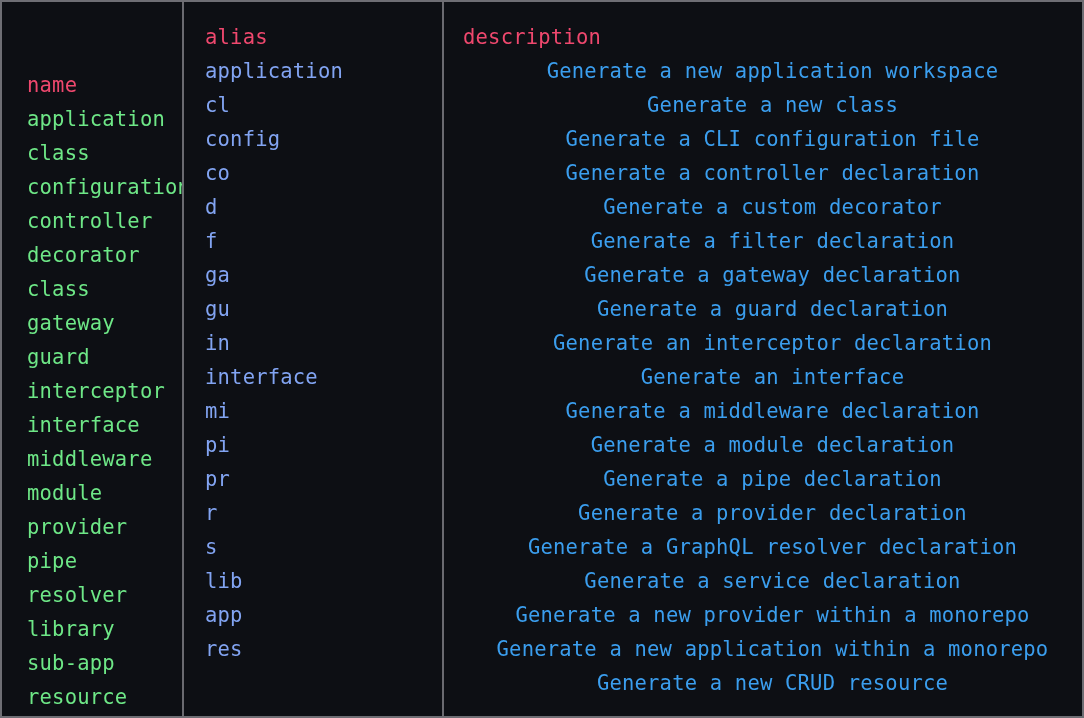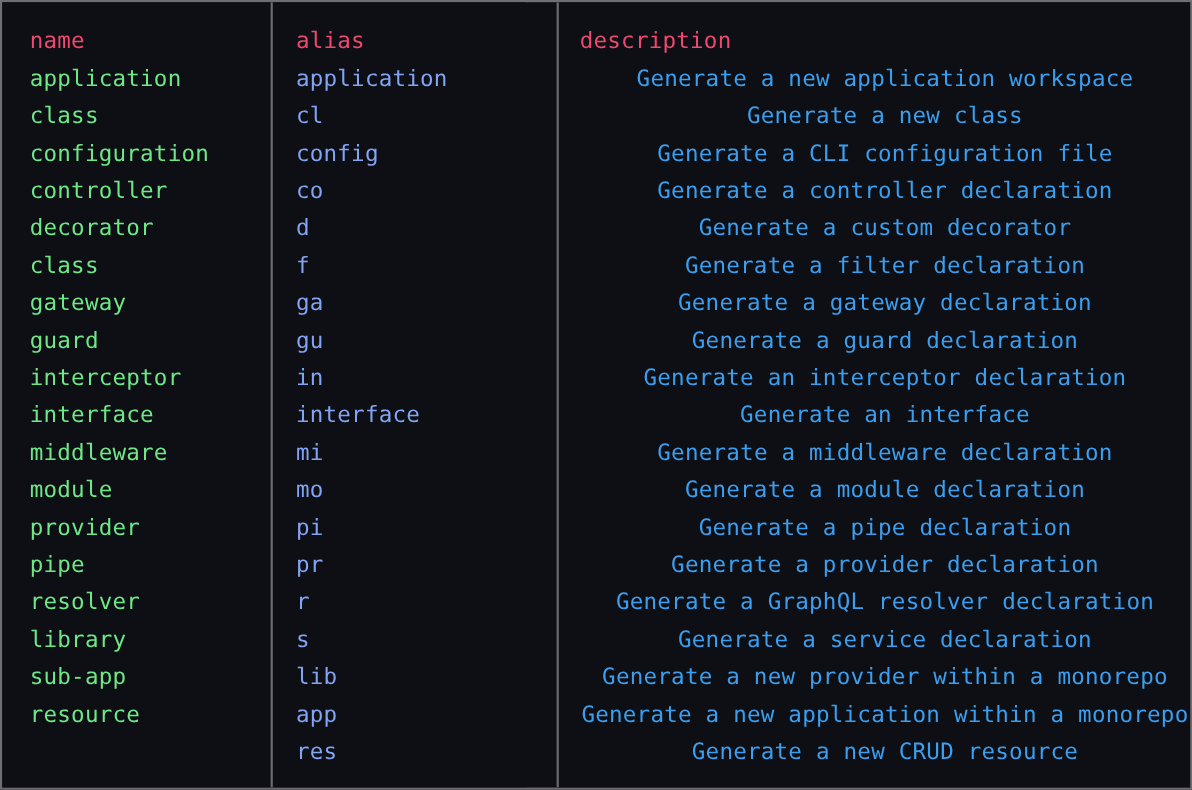--- a/index.html
+++ b/index.html
@@ -37,21 +37,21 @@
   }
 
   .col {
     position: relative;
     box-sizing: border-box;
     padding-top: 18px;
     background: #0d0f14;
     overflow: hidden;
   }
 
-  .col-name  { width: 244px; padding-left: 25px; }
+  .col-name  { width: 180px; padding-left: 25px; margin-top: 48px; }
   .col-alias { width: 232px; padding-left: 21px; border-left: 2px solid #6a6a70; }
   .col-desc  { flex: 1 1 auto; padding-left: 19px; border-left: 2px solid #6a6a70; margin-left: 28px; }
 
   .cell {
     height: 34px;
     line-height: 34px;
     font-size: 20.5px;
     letter-spacing: 0.2px;
     white-space: nowrap;
     overflow: visible;
@@ -99,21 +99,20 @@
           <div class="cell body">cl</div>
           <div class="cell body">config</div>
           <div class="cell body">co</div>
           <div class="cell body">d</div>
           <div class="cell body">f</div>
           <div class="cell body">ga</div>
           <div class="cell body">gu</div>
           <div class="cell body">in</div>
           <div class="cell body">interface</div>
           <div class="cell body">mi</div>
-          <div class="cell body">mo</div>
           <div class="cell body">pi</div>
           <div class="cell body">pr</div>
           <div class="cell body">r</div>
           <div class="cell body">s</div>
           <div class="cell body">lib</div>
           <div class="cell body">app</div>
           <div class="cell body">res</div>
         </div>
     </div>
 

